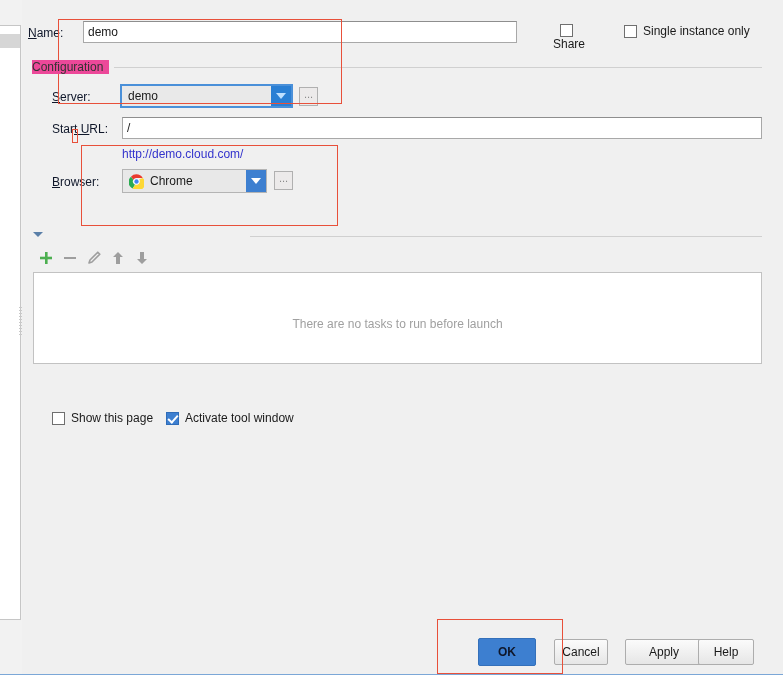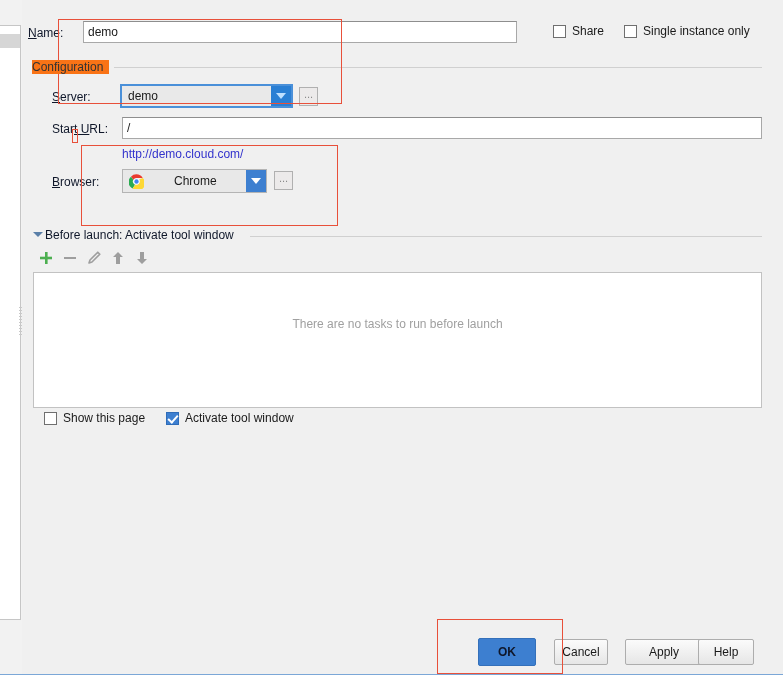--- a/index.html
+++ b/index.html
@@ -329,68 +329,67 @@
       <i></i>
       <i></i>
       <i></i>
   </div>
 
   <div class="dialog"></div>
 
   <div class="lbl" style="left:28px; top:26px;"><u>N</u>ame:</div>
   <input class="textfield" style="left: 83px; top: 21px; width: 434px;" value="demo">
 
-  <div class="cbwrap" style="left:553px; top:24px;">
+  <div class="cbwrap" style="left:553px; top:24px;flex-direction:column;">
     <span class="cbbox"></span>
     <span class="cbtext">Share</span>
   </div>
 
   <div class="cbwrap" style="left:624px; top:24px;">
     <span class="cbbox"></span>
     <span class="cbtext">Single instance only</span>
   </div>
 
-  <div class="lbl" style="left:32px; top:60px; color:#333; background:#f97316; padding-right:6px; z-index:2;">Configuration</div>
+  <div class="lbl" style="left:32px; top:60px; color:#333; background:#ec4899; padding-right:6px; z-index:2;">Configuration</div>
   <div class="sep-line" style="left:114px; top:67px; width:648px;"></div>
 
   <div class="lbl" style="left:52px; top:90px;"><u>S</u>erver:</div>
   <div class="combo focused" style="left:120px; top:84px; width:173px;">
     <span class="combo-text">demo</span>
     <span class="arrow-btn">
         <span class="caret"></span>
       </span>
   </div>
   <div class="ellipsis-btn" style="left:299px; top:87px;">...</div>
 
   <div class="lbl" style="left:52px; top:122px;">Star<u>t U</u>RL:</div>
   <input class="textfield" style="left: 122px; top: 117px; width: 640px;" value="/">
 
   <div class="link" style="left:122px; top:147px;">http://demo.cloud.com/</div>
 
   <div class="lbl" style="left:52px; top:175px;"><u>B</u>rowser:</div>
-  <div class="combo" style="left:122px; top:169px; width:145px;gap:24px;">
+  <div class="combo" style="left:122px; top:169px; width:145px;">
     <span class="chrome-icon">
       <svg width="15" height="15" viewBox="0 0 48 48">
         <circle cx="24" cy="24" r="23" fill="#f1f1f1"></circle>
         <path d="M24 1a23 23 0 0 1 19.9 11.5H24a11.5 11.5 0 0 0-10.1 6L6.3 8.4A23 23 0 0 1 24 1z" fill="#ea3a2f"></path>
         <path d="M6.3 8.4l7.6 10.1A11.5 11.5 0 0 0 19 34.2l-7.4 12.3A23 23 0 0 1 6.3 8.4z" fill="#2bab52"></path>
         <path d="M43.9 12.5A23 23 0 0 1 11.6 46.5l9.2-12.6a11.5 11.5 0 0 0 13.6-9.4 11.5 11.5 0 0 0-1.4-7.5z" fill="#fdd835"></path>
         <circle cx="24" cy="24" r="9.5" fill="#ffffff"></circle>
         <circle cx="24" cy="24" r="7" fill="#4285f4"></circle>
       </svg>
     </span>
     <span class="combo-text">Chrome</span>
     <span class="arrow-btn">
         <span class="caret"></span>
       </span>
   </div>
   <div class="ellipsis-btn" style="left:274px; top:171px;">...</div>
 
   <div class="disclosure" style="left:33px; top:232px;"></div>
-  <div class="lbl" style="left:45px; top:228px;">Before launch: Activate tool window</div>
   <div class="sep-line" style="left:250px; top:236px; width:512px;"></div>
 
   <div class="tb" style="left:37px; top:249px;">
     <svg width="18" height="18" viewBox="0 0 18 18">
       <rect x="8" y="3" width="2.6" height="12" fill="#4caf50"></rect>
       <rect x="3" y="7.7" width="12" height="2.6" fill="#4caf50"></rect>
     </svg>
   </div>
   <div class="tb" style="left:61px; top:249px;">
     <svg width="18" height="18" viewBox="0 0 18 18">
@@ -406,25 +405,25 @@
     <svg width="18" height="18" viewBox="0 0 18 18">
       <path d="M9 3l5 5h-3v7H7V8H4z" fill="#9e9e9e"></path>
     </svg>
   </div>
   <div class="tb" style="left:133px; top:249px;">
     <svg width="18" height="18" viewBox="0 0 18 18">
       <path d="M9 15l-5-5h3V3h4v7h3z" fill="#9e9e9e"></path>
     </svg>
   </div>
 
-  <div class="tasks-panel" style="left:33px; top:272px; width:729px; height:136px;">
+  <div class="tasks-panel" style="left:33px; top:272px; width:729px; height:92px;">
     <div class="tasks-empty">There are no tasks to run before launch</div>
   </div>
 
-  <div class="cbwrap" style="left:44px; top:411px;">
+  <div class="cbwrap" style="left:52px; top:411px;">
     <span class="cbbox"></span>
     <span class="cbtext">Show this page</span>
   </div>
   <div class="cbwrap" style="left:166px; top:411px;">
     <span class="cbbox checked"></span>
     <span class="cbtext">Activate tool window</span>
   </div>
 
   <div class="bottom-bar"></div>
   <div class="btn primary" style="left:478px; top:638px; width:58px;">OK</div>

